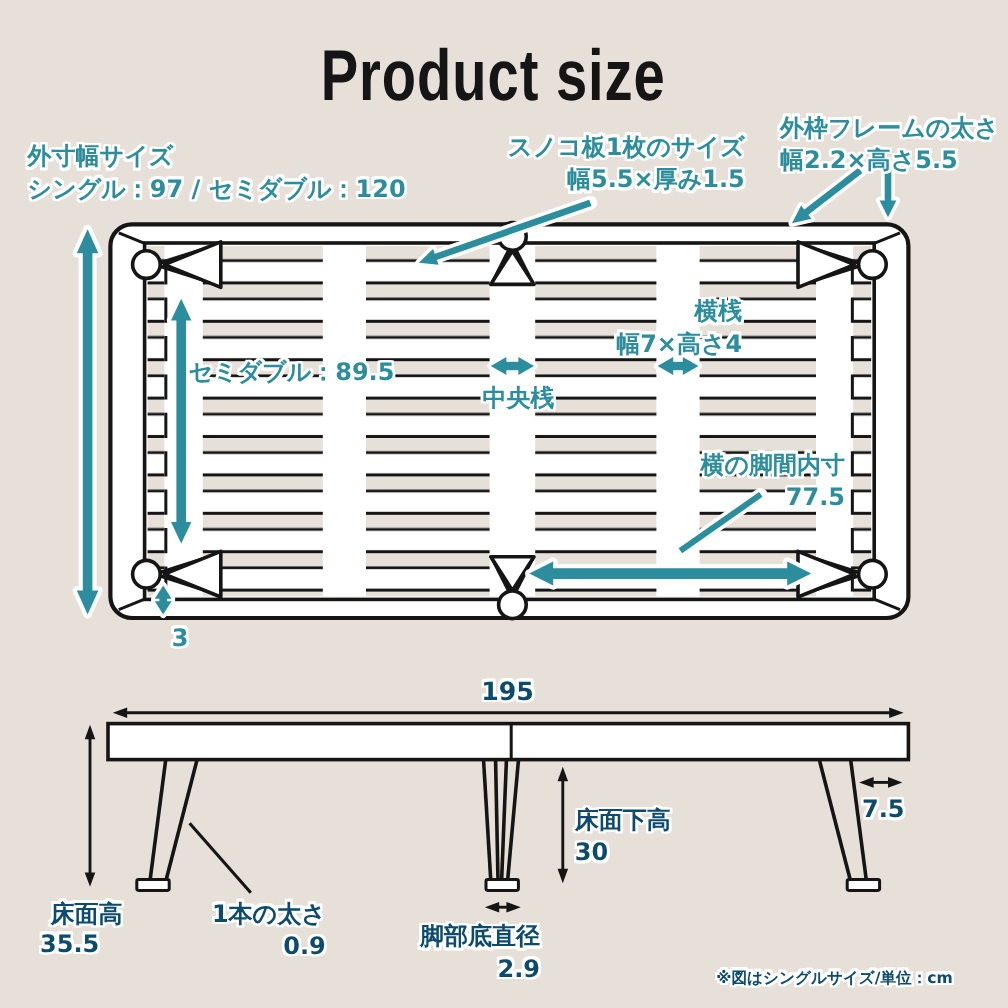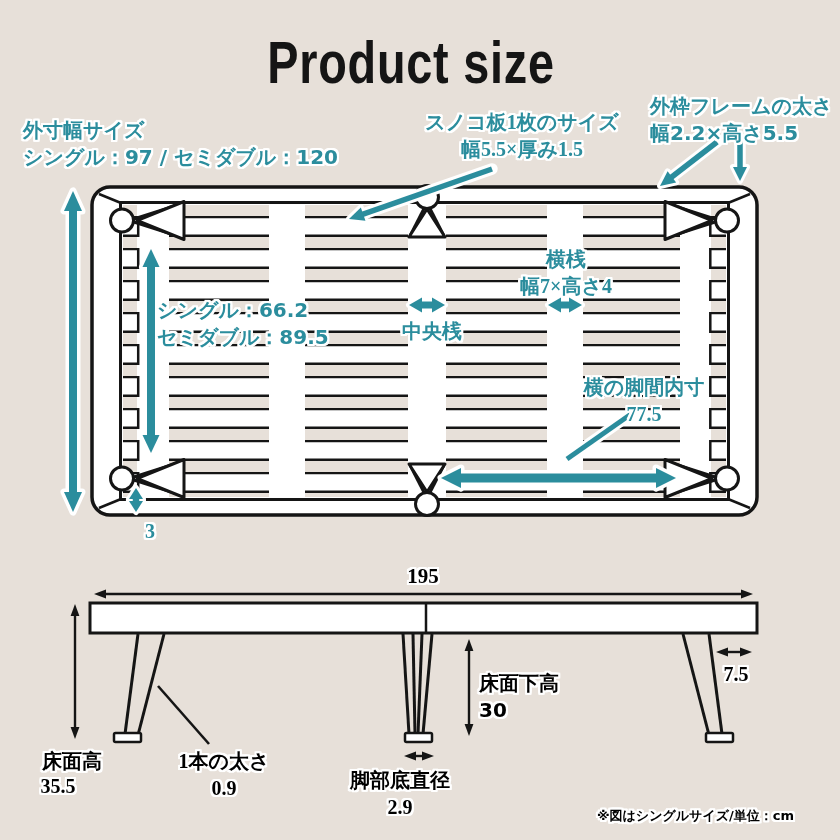--- a/index.html
+++ b/index.html
@@ -9,22 +9,22 @@
   svg{position:absolute;left:0;top:0;}
   .title{position:absolute;left:50%;top:28px;transform:translateX(-50%) scaleX(.78);
          transform-origin:center top;font-family:"Liberation Sans",sans-serif;
          font-weight:700;font-size:60px;color:#151515;white-space:nowrap;letter-spacing:1px;}
   .lbl{position:absolute;font-weight:700;font-size:20px;line-height:27px;white-space:nowrap;
        color:var(--accent,#2b8d9d);
        text-shadow:-2px -2px 0 #fff,2px -2px 0 #fff,-2px 2px 0 #fff,2px 2px 0 #fff,
                    -2px 0 0 #fff,2px 0 0 #fff,0 -2px 0 #fff,0 2px 0 #fff,
                    -1px -2px 0 #fff,1px -2px 0 #fff,-1px 2px 0 #fff,1px 2px 0 #fff,
                    -2px -1px 0 #fff,2px -1px 0 #fff,-2px 1px 0 #fff,2px 1px 0 #fff;}
-  .ink{color:#000000;}
-  .ctr{transform:translateX(-50%);text-align:center;font-family:Liberation Serif, serif;}
+  .ink{color:#0c4a6e;}
+  .ctr{transform:translateX(-50%);text-align:right;}
   .note{font-size:13px;font-weight:700;}
 </style>
 </head>
 <body>
 
 <div id="stage">
 
   <svg width="840" height="840" viewBox="0 0 840 840">
     <defs>
       <pattern id="slats" patternUnits="userSpaceOnUse" x="123" y="205" width="40" height="32">
@@ -214,21 +214,20 @@
   </div>
   <div class="lbl ctr" style="left:522px;top:109px">
     <div>スノコ板1枚のサイズ</div>
     <div>幅5.5×厚み1.5</div>
   </div>
   <div class="lbl" style="left:650px;top:93px">
     <div>外枠フレームの太さ</div>
     <div>幅2.2×高さ5.5</div>
   </div>
   <div class="lbl" style="left:157px;top:297px">
-    <div>シングル：66.2</div>
     <div>セミダブル：89.5</div>
   </div>
   <div class="lbl ctr" style="left:432px;top:318px">
     <div>中央桟</div>
   </div>
   <div class="lbl ctr" style="left:566px;top:246px">
     <div>横桟</div>
     <div>幅7×高さ4</div>
   </div>
   <div class="lbl ctr" style="left:644px;top:374px">

